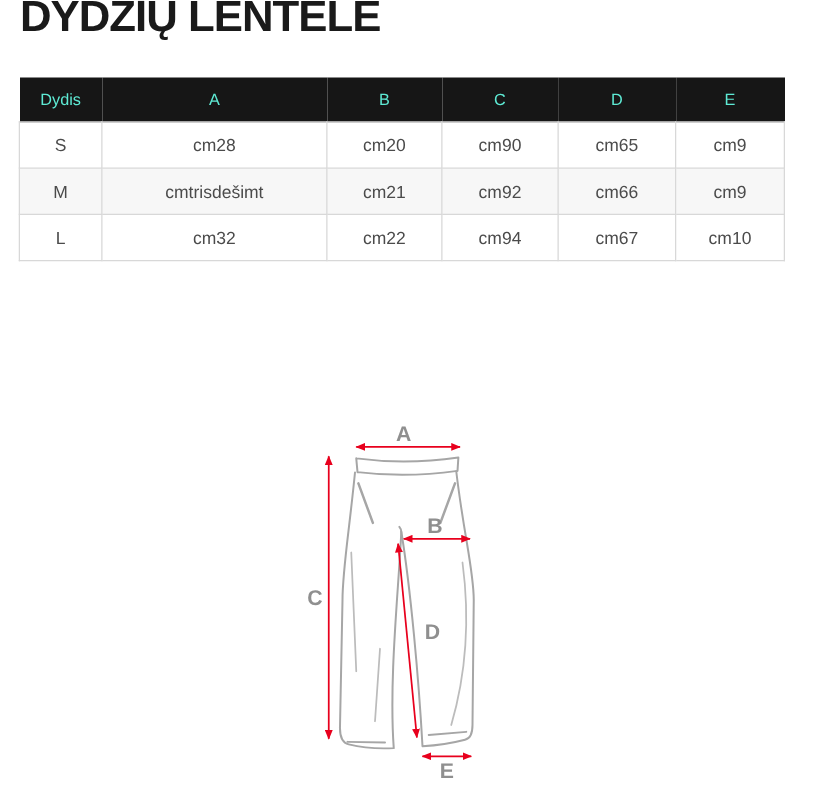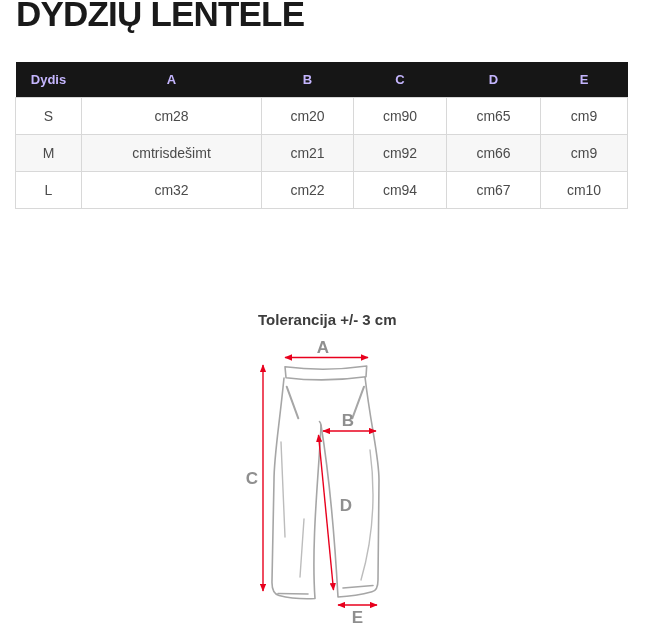--- a/index.html
+++ b/index.html
@@ -12,21 +12,21 @@
     position:absolute;left:16px;top:-4px;margin:0;
     font-size:35px;line-height:1;font-weight:900;letter-spacing:-0.8px;
     color:#1a1a1a;white-space:nowrap;
   }
   
   .size-table{
     position:absolute;left:15px;top:62px;width:612px;
     border-collapse:collapse;table-layout:fixed;
   }
   .size-table th{
-    background:#161616;color:#c4b5fd;font-size:13px;font-weight:700;
+    background:#161616;color:#5eead4;font-size:13px;font-weight:400;
     height:33px;text-align:center;border:0;margin-top:33px;
   }
   .size-table td{
     height:34px;text-align:center;vertical-align:middle;
     font-size:14px;color:#4b4b4b;
     border:1px solid #d8d8d8;background:#ffffff;
   }
   .size-table tr.alt td{background:#f7f7f7;}
   
   .tolerance-note{
@@ -87,21 +87,20 @@
         <td>L</td>
         <td>cm32</td>
         <td>cm22</td>
         <td>cm94</td>
         <td>cm67</td>
         <td>cm10</td>
       </tr>
     </tbody>
   </table>
 
-  <div class="tolerance-note">Tolerancija +/- 3 cm</div>
 
   <svg class="pants-svg" width="185" height="292" viewBox="0 0 185 292">
     <defs>
       <marker id="ah" markerWidth="5.5" markerHeight="4.5" refX="5" refY="2.25" orient="auto-start-reverse">
         <path d="M0,0 L5.5,2.25 L0,4.5 Z" fill="#e8001d"></path>
       </marker>
     </defs>
 
     <g fill="none" stroke="#a6a6a6" stroke-width="1.6" stroke-linecap="round" stroke-linejoin="round">
 

